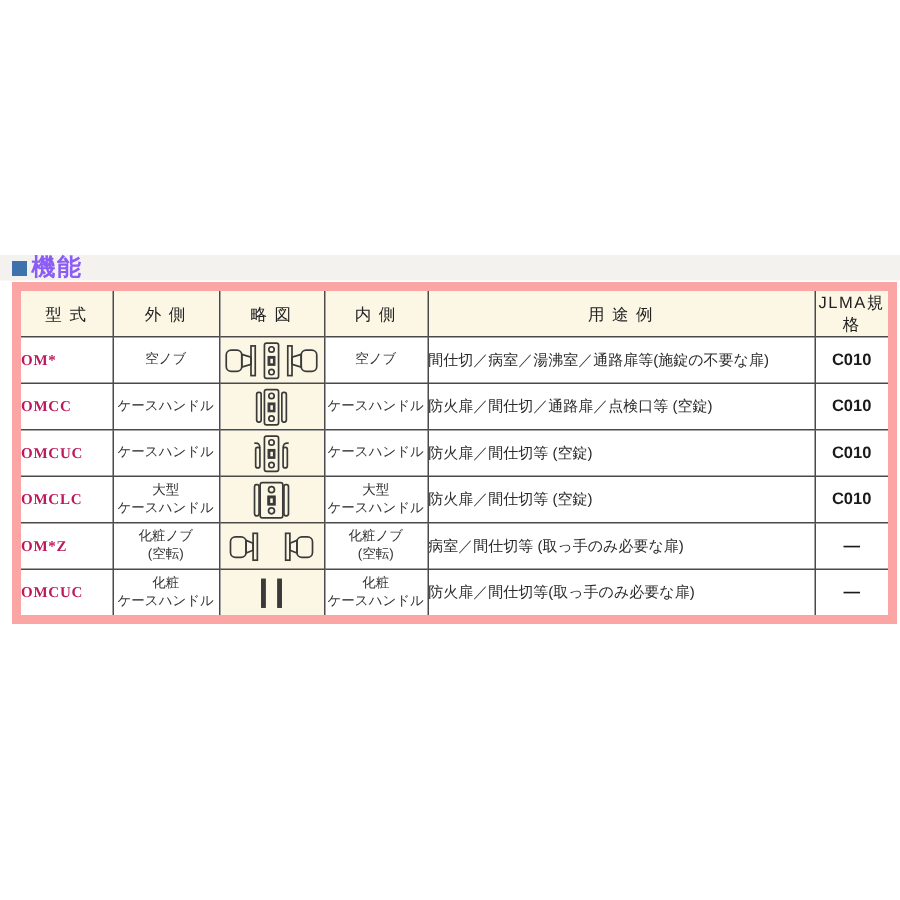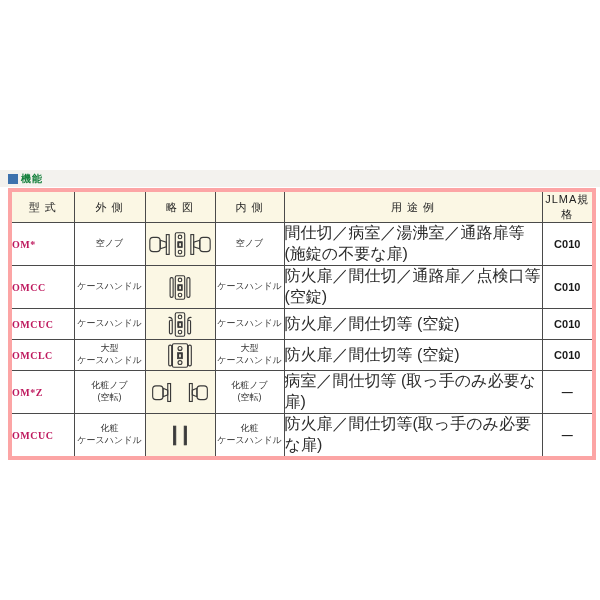--- a/index.html
+++ b/index.html
@@ -6,38 +6,38 @@
   body {
     width:600px; height:600px; background:#ffffff; position:relative;
     font-family:"Liberation Sans","DejaVu Sans",sans-serif; overflow:hidden;
   }
   .content { position:absolute; top:170px; left:0; width:600px; }
   .section-heading {
     display:flex; align-items:center; height:17px;
     padding-left:8px; background:#f3f2ee;
   }
   .marker { width:10px; height:10px; margin-right:3px; flex:0 0 auto; }
-  .heading-text { font-size:10px; font-weight:700; color:#15803d; letter-spacing:1px; }
+  .heading-text { font-size:16px; font-weight:700; color:#8b5cf6; letter-spacing:1px; }
 
   table.spec {
     border-collapse:collapse; table-layout:fixed;
     width:584px; margin:1px 0 0 8px;
-    border:4px solid #fca5a5;
+    border:6px solid #fca5a5;
   }
   .spec th, .spec td { border:1px solid #4a4a4a; overflow:hidden; }
   .spec thead th {
     background:#fbf7e4; height:21px; font-size:11px; font-weight:400;
     color:#222; text-align:center; letter-spacing:1px; padding:0;
   }
   .spec tbody td { height:30px; padding:0; }
   td.model   { font-weight:700; font-size:10px; color:#be185d; padding-left:17px; letter-spacing:0.5px;font-family:Liberation Serif, serif; }
   td.side    { font-size:9px; color:#333; text-align:center; white-space:pre-line; line-height:1.3; }
   td.diagram { background:#fbf7e4; text-align:center; vertical-align:middle; }
   td.diagram svg { display:block; margin:0 auto; }
-  td.usage   { font-size:16px; color:#2b2b2b; padding-left:8px; }
+  td.usage   { font-size:10px; color:#2b2b2b; padding-left:8px; }
   td.jlma    { text-align:center; font-size:11px; font-weight:700; color:#1a1a1a; }
   svg .s  { fill:none; stroke:#3a3a3a; stroke-width:1.2; }
   svg .sd { fill:#3a3a3a; stroke:#3a3a3a; stroke-width:0.8; }
   svg .w  { fill:#fbf7e4; }
 </style>
 </head>
 <body>
 
 <div class="content">
   <div class="section-heading">

